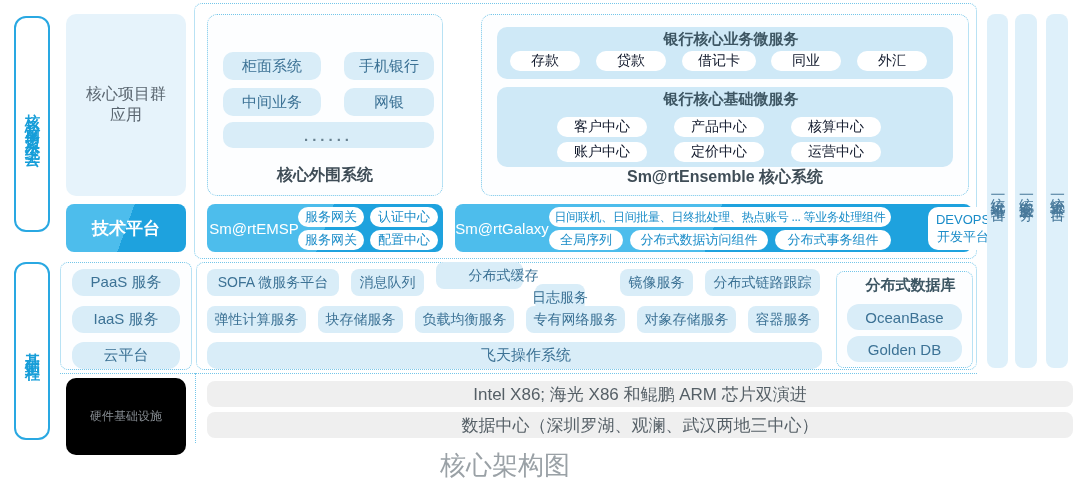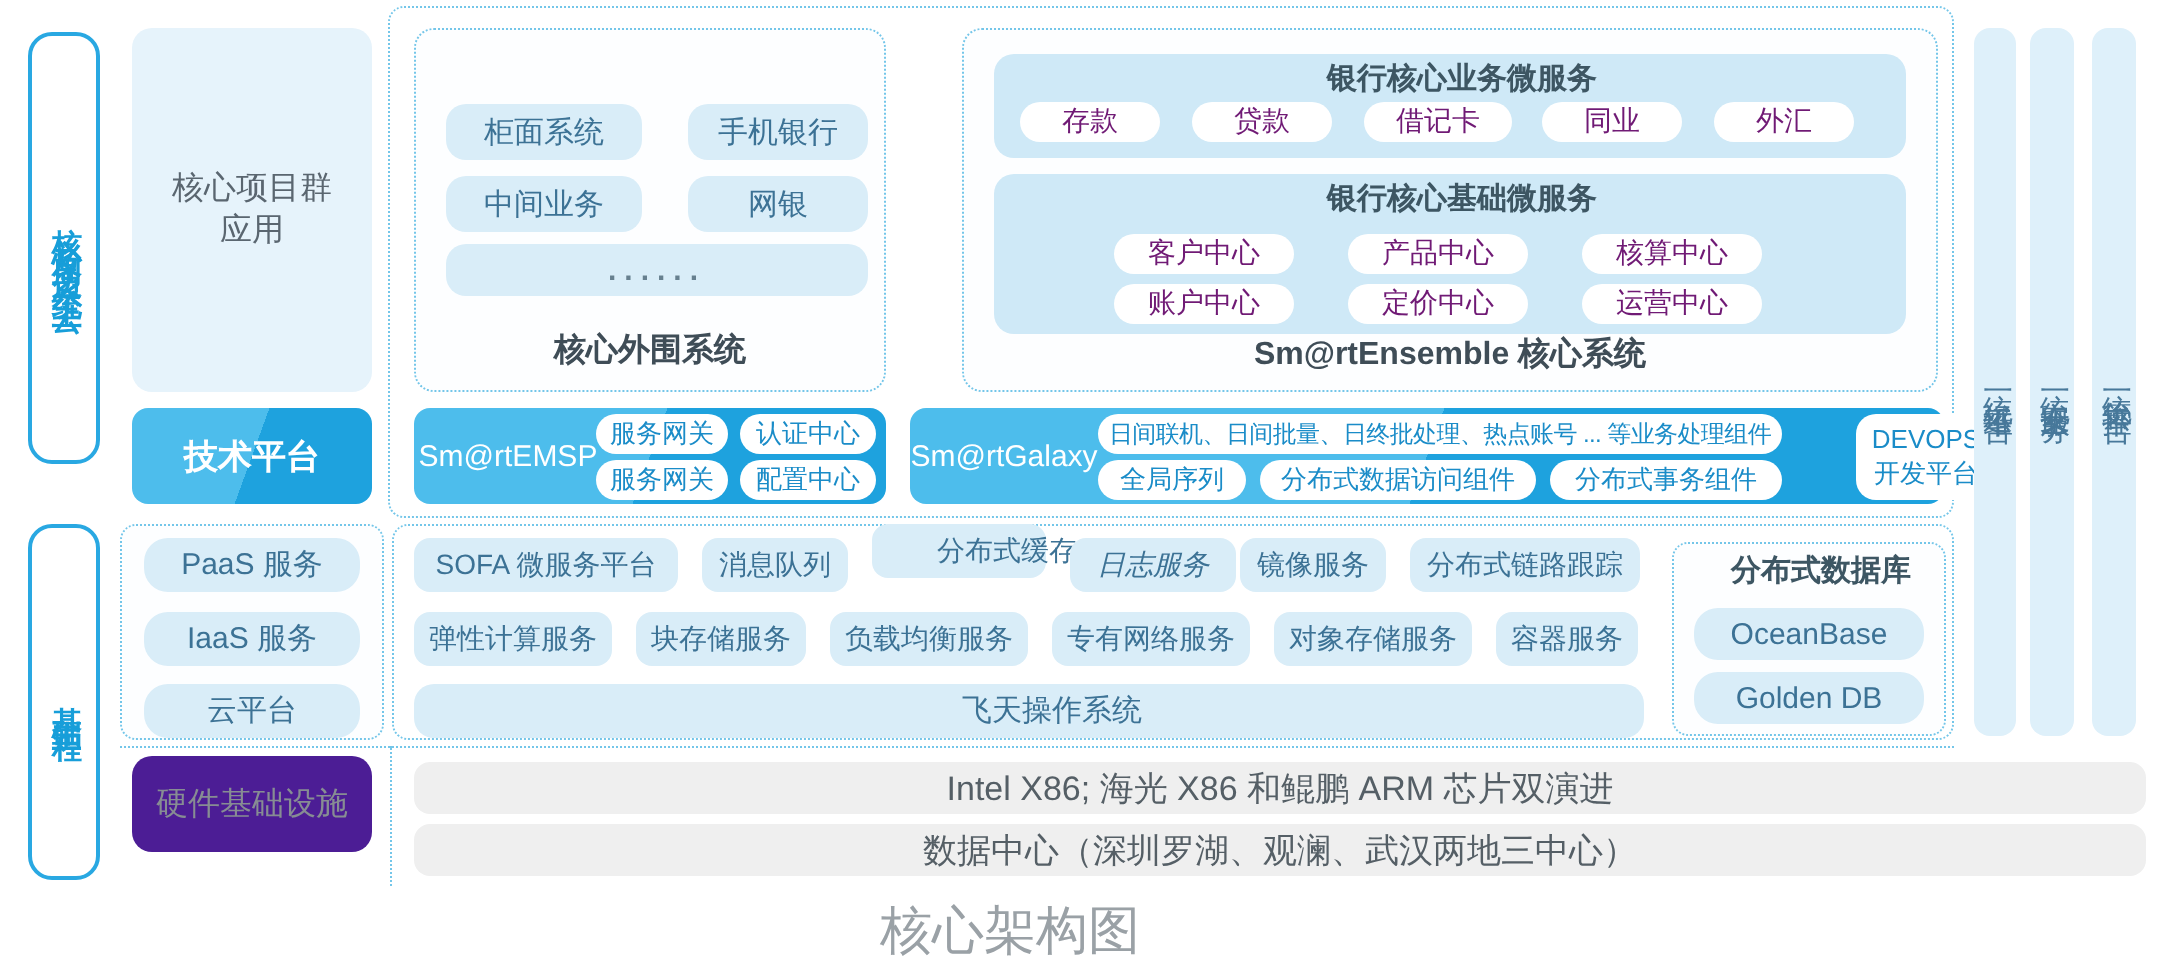--- a/index.html
+++ b/index.html
@@ -4,21 +4,21 @@
 <style>
 html,body{margin:0;padding:0;}
 body{width:1080px;height:485px;background:#fff;font-family:"Liberation Sans",sans-serif;}
 .stage{position:relative;width:1080px;height:485px;overflow:hidden;background:#fff;}
 .abs{position:absolute;box-sizing:border-box;}
 .flexc{display:flex;align-items:center;justify-content:center;text-align:center;}
 .vtext{writing-mode:vertical-rl;text-orientation:upright;}
 .dash{border:1px dotted #74c6e9;border-radius:10px;background:#fdfeff;}
 .pill{background:#d9edf8;color:#3c7295;border-radius:8px;font-size:14px;white-space:nowrap;}
 .pill15{background:#d9edf8;color:#3c7295;border-radius:10px;font-size:15px;white-space:nowrap;}
-.wpill{background:#ffffff;border-radius:11px;color:#701a75;font-size:14px;white-space:nowrap;font-family:Liberation Serif, serif;}
+.wpill{background:#ffffff;border-radius:11px;color:#0f172a;font-size:14px;white-space:nowrap;font-family:Liberation Serif, serif;}
 .bpill{background:#ffffff;border-radius:10px;color:#1a8cc8;font-size:13px;white-space:nowrap;}
 .grad{background:linear-gradient(110deg,#4dbdec 50%,#1ea2de 50%);color:#fff;border-radius:8px;}
 .boxtitle{color:#3d5663;font-weight:bold;font-size:15px;padding-left:12px;}
 .grouplabel{color:#3f4d57;font-weight:bold;font-size:16px;}
 .innerbox{background:#cfe9f7;border-radius:10px;}
 .gray{background:#efefef;border-radius:8px;color:#555f66;font-size:17px;}
 </style>
 </head>
 <body>
 
@@ -84,39 +84,39 @@
 
   <div class="abs dash" style="left:60px;top:262px;width:132px;height:108px;border-radius:8px;"></div>
   <div class="abs flexc pill15" style="left:72px;top:269px;width:108px;height:27px;border-radius:12px;">PaaS 服务</div>
   <div class="abs flexc pill15" style="left:72px;top:306px;width:108px;height:27px;border-radius:12px;">IaaS 服务</div>
   <div class="abs flexc pill15" style="left:72px;top:342px;width:108px;height:27px;border-radius:12px;">云平台</div>
 
   <div class="abs dash" style="left:196px;top:262px;width:781px;height:108px;border-radius:8px;background:transparent;"></div>
   <div class="abs flexc pill" style="left:207px;top:269px;width:132px;height:27px;">SOFA 微服务平台</div>
   <div class="abs flexc pill" style="left:351px;top:269px;width:73px;height:27px;">消息队列</div>
   <div class="abs flexc pill" style="left:436px;top:262px;width:87px;height:27px;padding-left:48px;">分布式缓存</div>
-  <div class="abs flexc pill" style="left:535px;top:269px;width:83px;height:27px;font-style:italic;">日志服务</div>
+  <div class="abs flexc pill" style="left:535px;top:284px;width:50px;height:27px;">日志服务</div>
   <div class="abs flexc pill" style="left:620px;top:269px;width:73px;height:27px;">镜像服务</div>
   <div class="abs flexc pill" style="left:705px;top:269px;width:115px;height:27px;">分布式链路跟踪</div>
   <div class="abs flexc pill" style="left:207px;top:306px;width:99px;height:27px;">弹性计算服务</div>
   <div class="abs flexc pill" style="left:415px;top:306px;width:99px;height:27px;">负载均衡服务</div>
   <div class="abs flexc pill" style="left:318px;top:306px;width:85px;height:27px;">块存储服务</div>
   <div class="abs flexc pill" style="left:526px;top:306px;width:99px;height:27px;">专有网络服务</div>
   <div class="abs flexc pill" style="left:637px;top:306px;width:99px;height:27px;">对象存储服务</div>
   <div class="abs flexc pill" style="left:748px;top:306px;width:71px;height:27px;">容器服务</div>
   <div class="abs flexc pill15" style="left:207px;top:342px;width:615px;height:27px;padding-left:23px;">飞天操作系统</div>
 
   <div class="abs dash" style="left:836px;top:271px;width:137px;height:97px;border-radius:8px;"></div>
   <div class="abs flexc boxtitle" style="left:836px;top:277px;width:137px;height:16px;">分布式数据库</div>
   <div class="abs flexc pill15" style="left:847px;top:304px;width:115px;height:26px;border-radius:12px;">OceanBase</div>
   <div class="abs flexc pill15" style="left:847px;top:336px;width:115px;height:26px;border-radius:12px;">Golden DB</div>
 
   <div class="abs" style="left:60px;top:373px;width:917px;height:0;border-top:1px dotted #74c6e9;"></div>
   <div class="abs" style="left:195px;top:373px;width:0;height:70px;border-left:1px dotted #74c6e9;"></div>
-  <div class="abs flexc" style="left:66px;top:378px;width:120px;height:48px;background:#4c1d95;border-radius:10px;color:#878d93;font-size:16px;">硬件基础设施</div>
+  <div class="abs flexc" style="left:66px;top:378px;width:120px;height:77px;background:#000000;border-radius:10px;color:#878d93;font-size:12px;">硬件基础设施</div>
   <div class="abs flexc gray" style="left:207px;top:381px;width:866px;height:26px;">Intel X86; 海光 X86 和鲲鹏 ARM 芯片双演进</div>
   <div class="abs flexc gray" style="left:207px;top:412px;width:866px;height:26px;">数据中心（深圳罗湖、观澜、武汉两地三中心）</div>
 
   <div class="abs flexc" style="left:987px;top:14px;width:21px;height:354px;background:#def0fa;border-radius:8px;">
     <span class="vtext" style="color:#47789a;font-size:15px;letter-spacing:2px;">统一运维平台</span>
   </div>
   <div class="abs flexc" style="left:1015px;top:14px;width:22px;height:354px;background:#def0fa;border-radius:8px;">
     <span class="vtext" style="color:#47789a;font-size:15px;letter-spacing:2px;">统一安全服务</span>
   </div>
   <div class="abs flexc" style="left:1046px;top:14px;width:22px;height:354px;background:#def0fa;border-radius:8px;">

